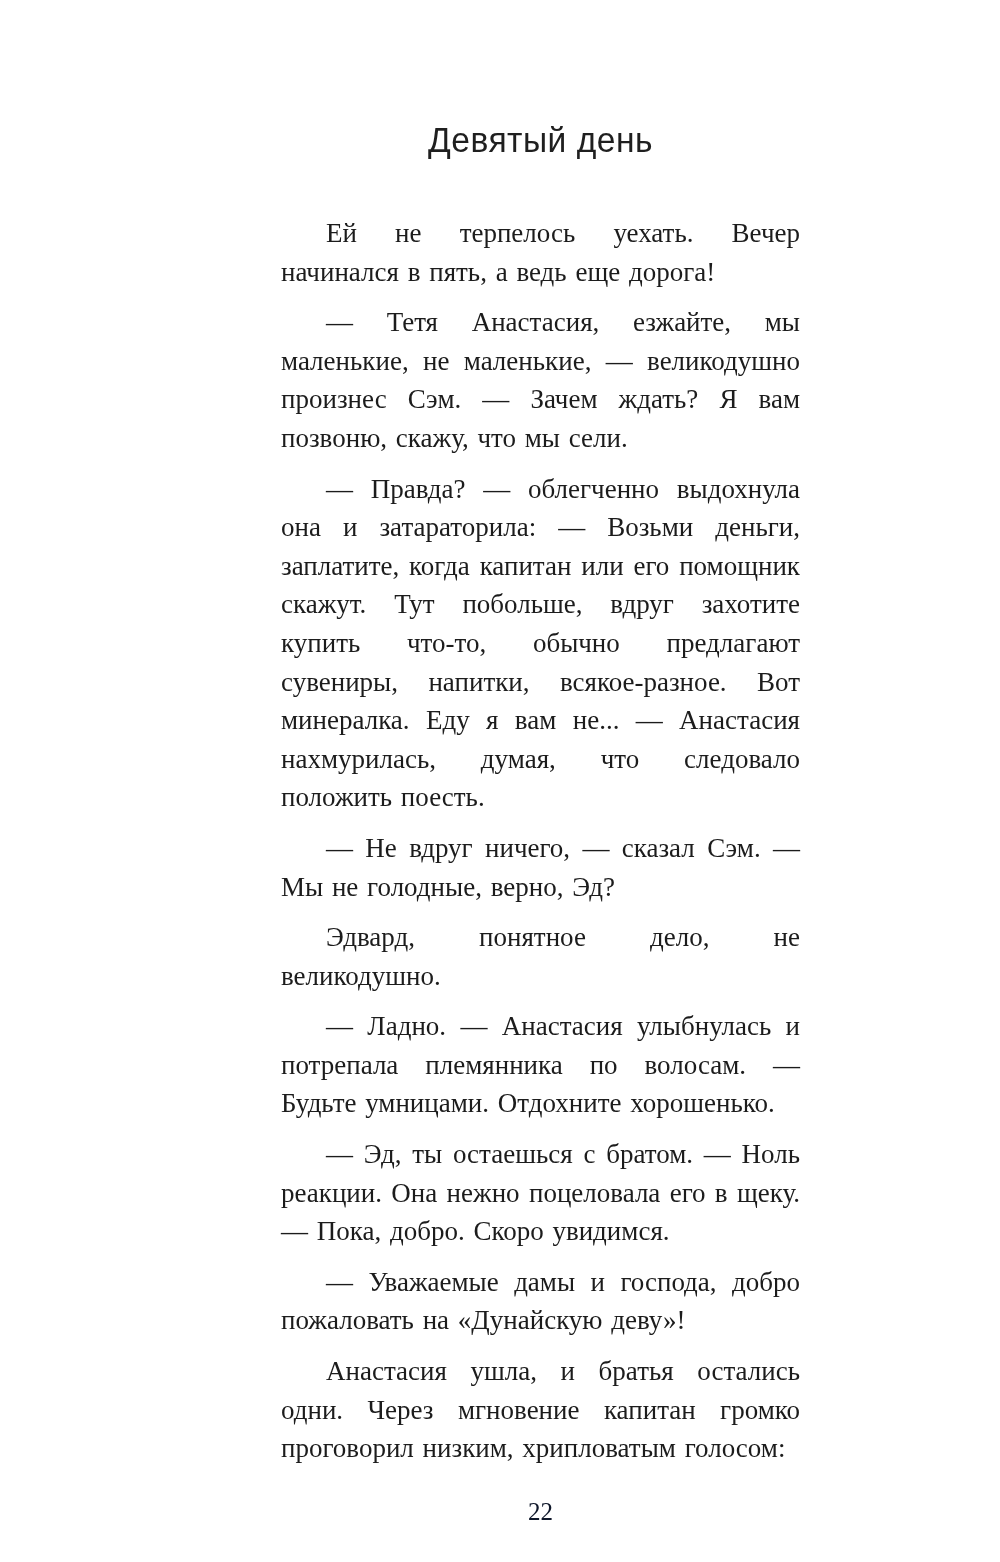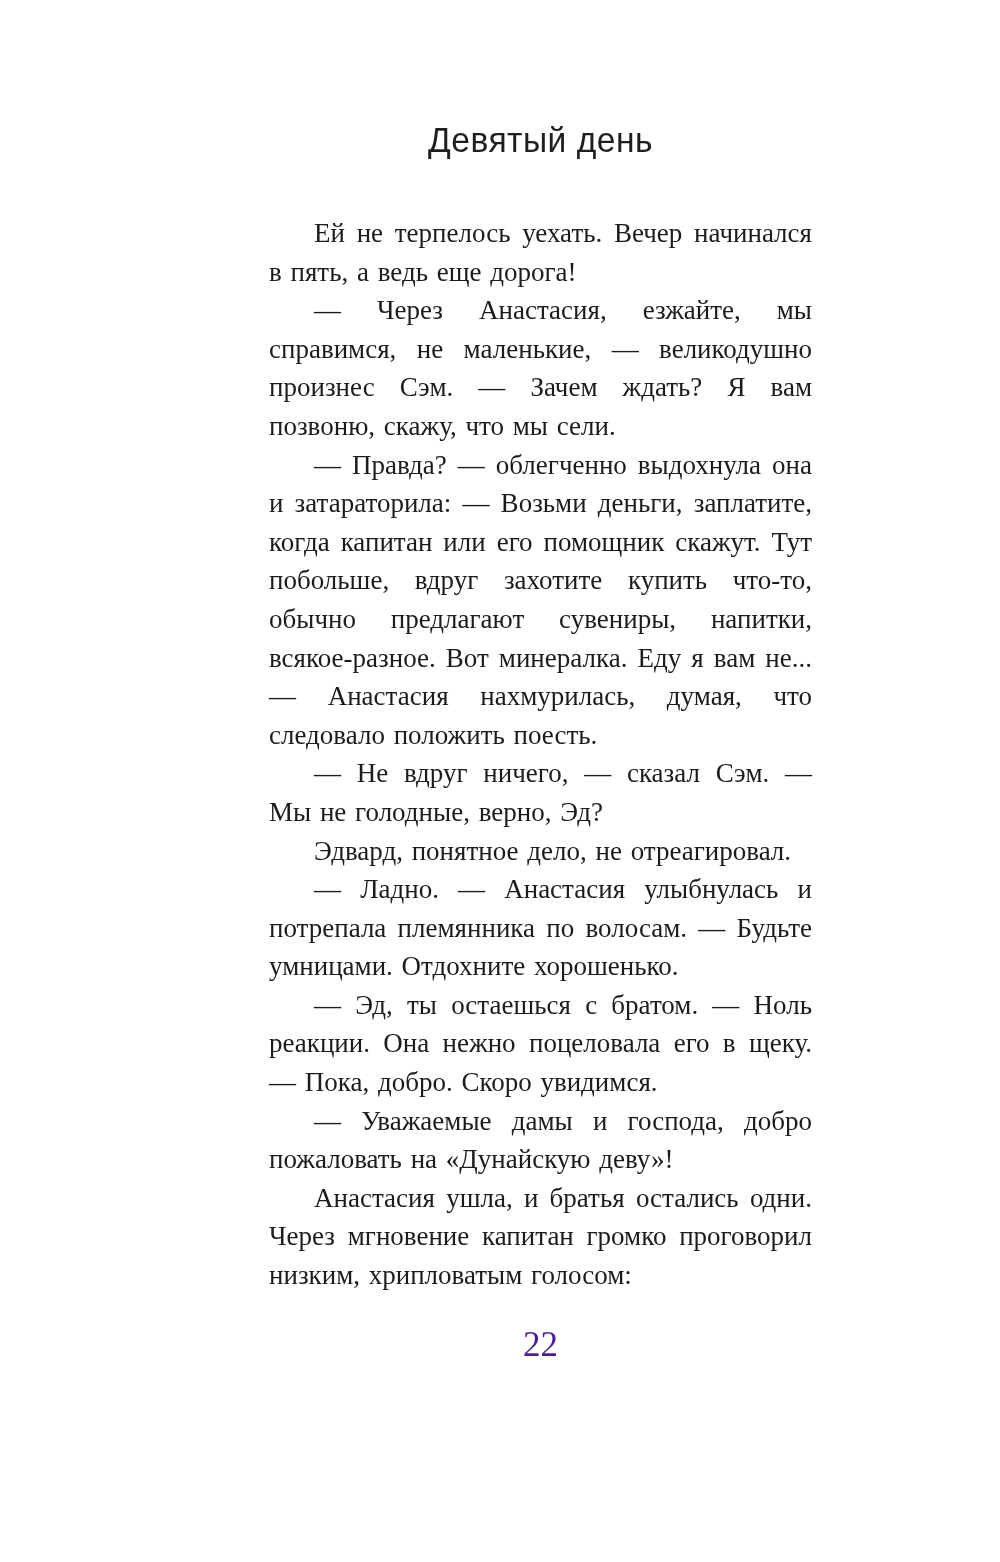--- a/index.html
+++ b/index.html
@@ -26,51 +26,51 @@
       font-family: "Liberation Sans", "DejaVu Sans", sans-serif;
       font-weight: 400;
       font-size: 35px;
       letter-spacing: 0.5px;
       color: #1f1f1f;
       transform: scaleX(0.96);
       transform-origin: center;
     }
 
     .body-text p {
-      margin: 0;
+      margin: 12px;
       padding: 0;
       font-family: "Liberation Serif", "DejaVu Serif", serif;
       font-size: 27px;
       line-height: 38.6px;
       text-align: justify;
       text-indent: 45px;
       word-spacing: 2px;
       color: #1c1c1c;
     }
 
     .page-number {
       margin-top: 30px;
       text-align: center;
       font-family: "Liberation Serif", "DejaVu Serif", serif;
-      font-size: 35px;
-      color: #4c1d95;
+      font-size: 25px;
+      color: #0f172a;
     }
   </style>
 </head>
 <body>
 
 <div class="book-page">
   <h1 class="chapter-title">Девятый день</h1>
 
   <div class="body-text" id="body-text">
       <p>Ей не терпелось уехать. Вечер начинался в пять, а ведь еще дорога!</p>
-      <p>— Через Анастасия, езжайте, мы справимся, не маленькие, — великодушно произнес Сэм. — Зачем ждать? Я вам позвоню, скажу, что мы сели.</p>
+      <p>— Тетя Анастасия, езжайте, мы маленькие, не маленькие, — великодушно произнес Сэм. — Зачем ждать? Я вам позвоню, скажу, что мы сели.</p>
       <p>— Правда? — облегченно выдохнула она и затараторила: — Возьми деньги, заплатите, когда капитан или его помощник скажут. Тут побольше, вдруг захотите купить что-то, обычно предлагают сувениры, напитки, всякое-разное. Вот минералка. Еду я вам не... — Анастасия нахмурилась, думая, что следовало положить поесть.</p>
       <p>— Не вдруг ничего, — сказал Сэм. — Мы не голодные, верно, Эд?</p>
-      <p>Эдвард, понятное дело, не отреагировал.</p>
+      <p>Эдвард, понятное дело, не великодушно.</p>
       <p>— Ладно. — Анастасия улыбнулась и потрепала племянника по волосам. — Будьте умницами. Отдохните хорошенько.</p>
       <p>— Эд, ты остаешься с братом. — Ноль реакции. Она нежно поцеловала его в щеку. — Пока, добро. Скоро увидимся.</p>
       <p>— Уважаемые дамы и господа, добро пожаловать на «Дунайскую деву»!</p>
       <p>Анастасия ушла, и братья остались одни. Через мгновение капитан громко проговорил низким, хрипловатым голосом:</p>
     </div>
 
   <div class="page-number">22</div>
 </div>
 
 </body></html>

